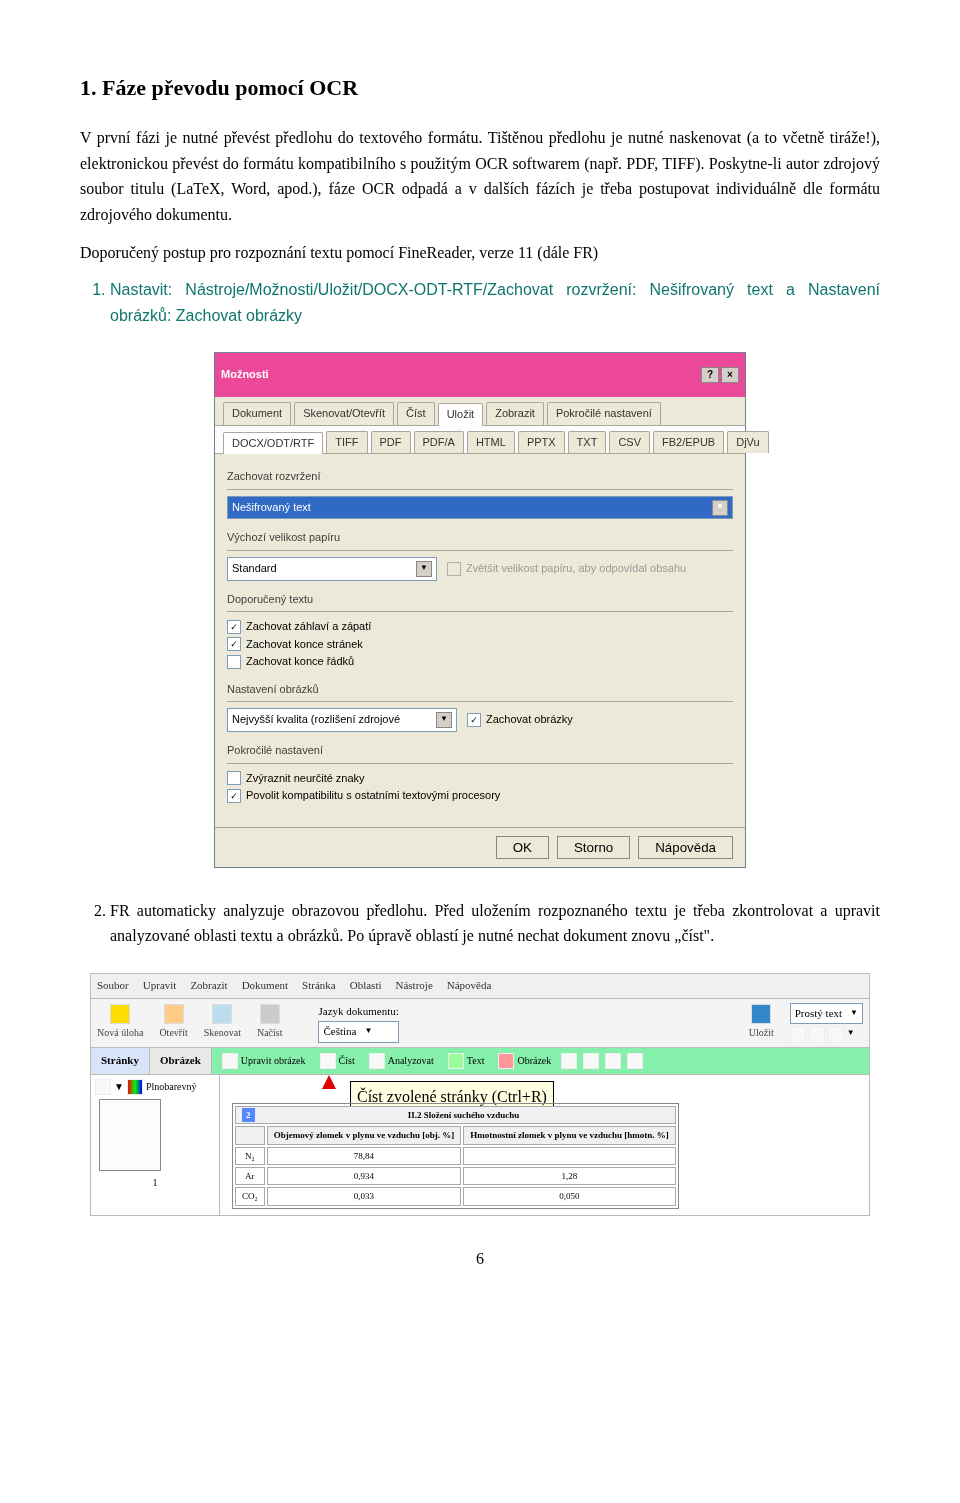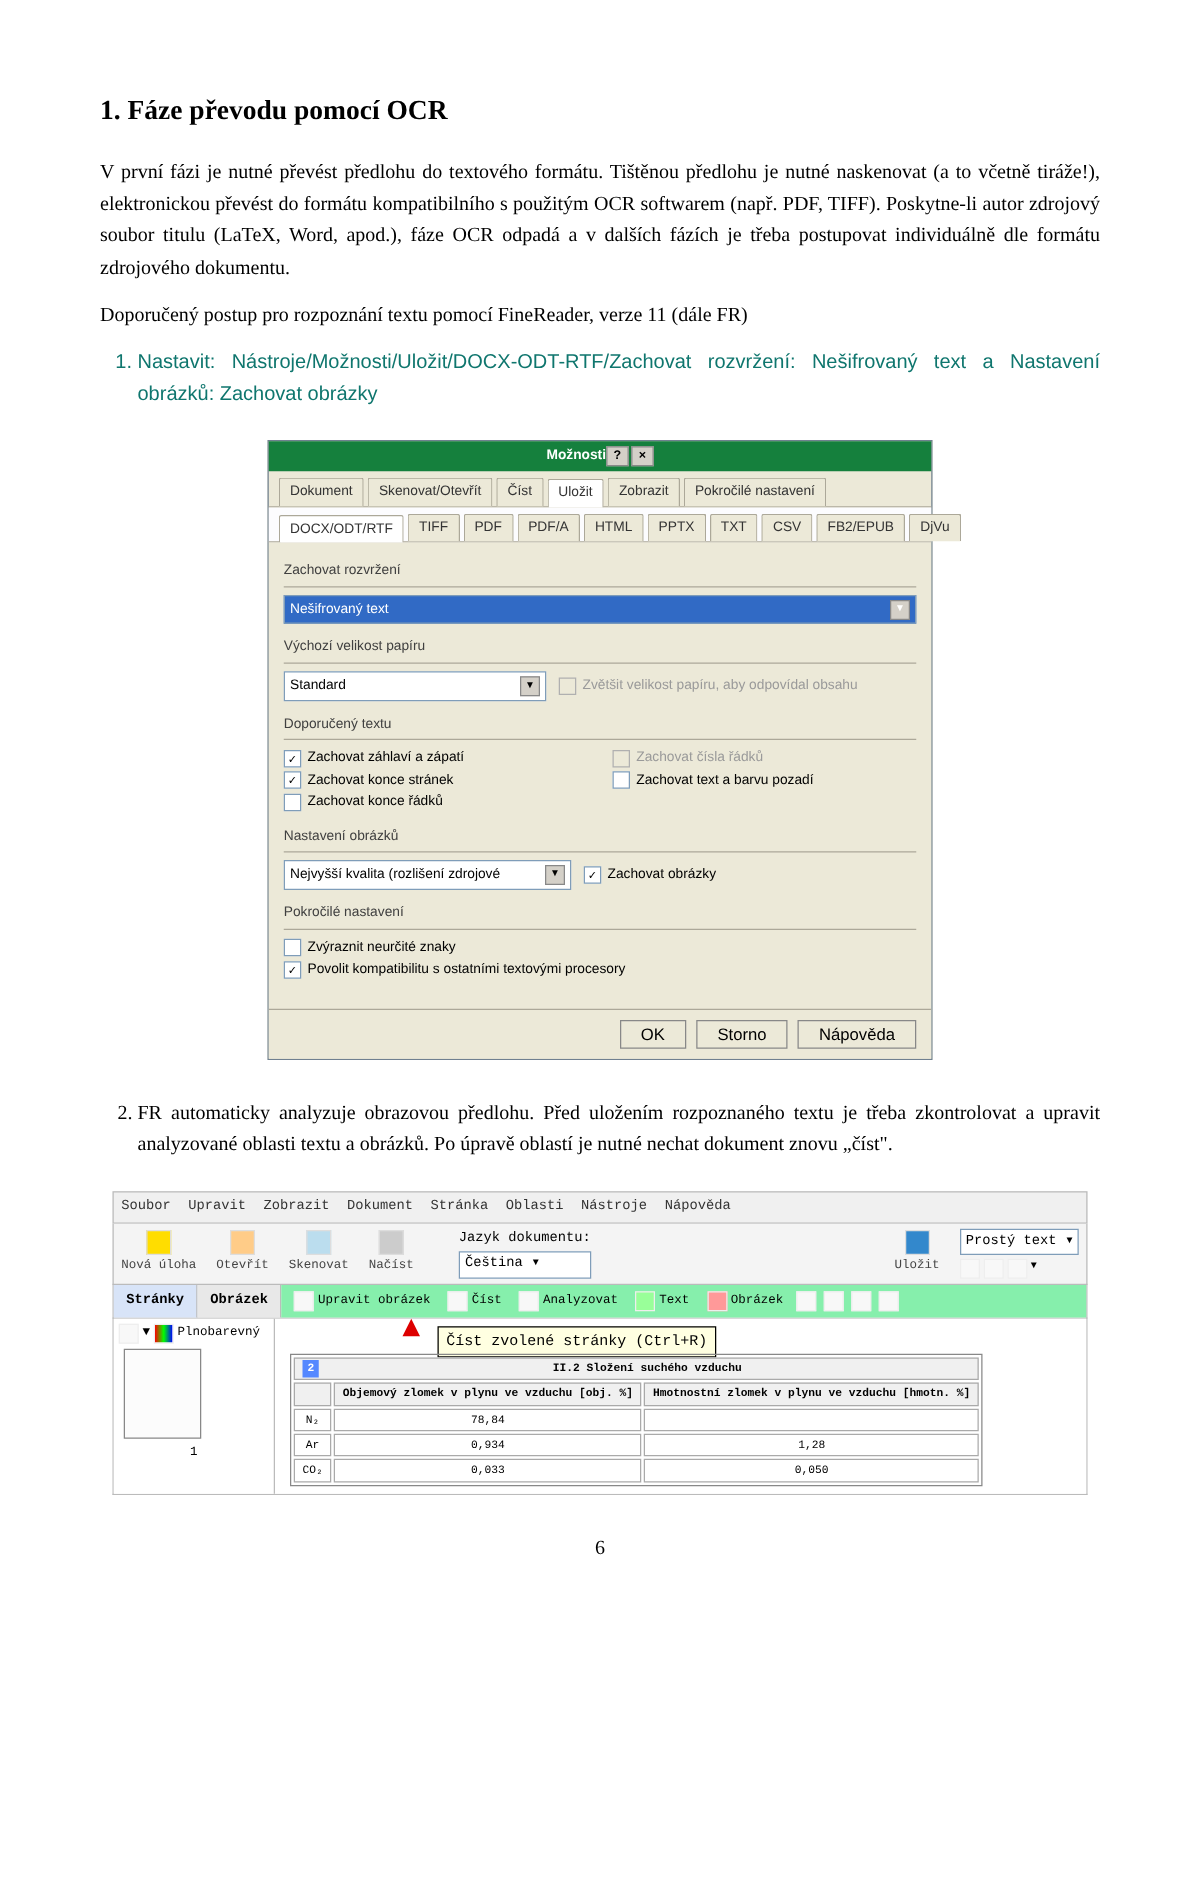--- a/index.html
+++ b/index.html
@@ -15,21 +15,21 @@
   }
   h1 { font-size: 22px; font-weight: bold; margin: 10px 0 20px; }
   p { text-align: justify; margin: 12px 0; }
   ol { padding-left: 30px; margin: 12px 0; }
   ol li { margin: 8px 0; text-align: justify; }
   .blue { color: #0f766e; font-family: Liberation Sans, sans-serif; }
   .dlg-wrap, .tb-wrap { display: flex; justify-content: center; margin: 24px 0 30px; }
   
   
   .dlg { width: 530px; background: #ece9d8; border: 1px solid #708090; font-family: Tahoma, Arial, sans-serif; font-size: 11px; }
-  .dlg-title { background: #15803d; color: #fff; padding: 3px 6px; display: flex; justify-content: center; align-items: center; font-weight: bold; }
+  .dlg-title { background: #ec4899; color: #fff; padding: 13px 6px; display: flex; justify-content: space-between; align-items: center; font-weight: bold; }
   .dlg-title .tbtns { display: flex; gap: 2px; }
   .dlg-title .tbtn { width: 16px; height: 14px; background: #d4d0c8; border: 1px solid #888; color: #000; display: flex; align-items: center; justify-content: center; font-size: 10px; }
   .tabs { display: flex; gap: 3px; padding: 5px 8px 0 8px; border-bottom: 1px solid #aca899; }
   .tab { padding: 2px 8px; background: #ece9d8; border: 1px solid #aca899; border-bottom: none; border-radius: 2px 2px 0 0; color: #333; }
   .tab.active { background: #fff; position: relative; top: 1px; }
   .tabs2 { display: flex; gap: 3px; padding: 5px 8px 0 8px; border-bottom: 1px solid #aca899; background: #fcfcfe; }
   .dlg-body { background: #ece9d8; padding: 8px 12px 12px; }
   .group { margin: 6px 0 10px; }
   .group-label { color: #404040; margin-bottom: 3px; }
   .divider { height: 1px; background: #aca899; margin: 2px 0 6px; }
@@ -40,39 +40,39 @@
   .chk { display: flex; align-items: center; gap: 5px; }
   .chk .box { width: 12px; height: 12px; border: 1px solid #7f9db9; background: #fff; display: flex; align-items: center; justify-content: center; font-size: 9px; }
   .chk.disabled { color: #9a9a9a; }
   .chk.disabled .box { background: #ece9d8; border-color: #b0b0b0; }
   .dlg-btns { display: flex; justify-content: flex-end; gap: 8px; padding: 8px 12px; border-top: 1px solid #aca899; background: #ece9d8; }
   .dlg-btn { padding: 3px 16px; background: #ece9d8; border: 1px solid #888; }
   .combo-row { display: flex; gap: 10px; align-items: center; }
   .combo-row .select { flex: 1; }
   
   
-  .tb { width: 780px; font-family: Liberation Mono, monospace; font-size: 11px; }
+  .tb { width: 780px; font-family: Liberation Serif, serif; font-size: 11px; }
   .menubar { background: #f0f0f0; border: 1px solid #bbb; padding: 3px 6px; display: flex; gap: 14px; color: #333; }
   .tbar1 { background: #f4f4f4; border: 1px solid #bbb; border-top: none; padding: 4px 6px; display: flex; align-items: center; gap: 16px; }
   .tbtn1 { display: flex; flex-direction: column; align-items: center; gap: 1px; font-size: 10px; color: #444; }
   .tico { width: 18px; height: 18px; border: 1px solid #ddd; }
   .lang { display: flex; align-items: center; gap: 4px; margin-left: 20px; }
   .dd { background: #fff; border: 1px solid #7f9db9; padding: 1px 4px; display: flex; gap: 8px; align-items: center; }
   .dd .ar { font-size: 8px; }
   .tbar2 { display: flex; border: 1px solid #bbb; border-top: none; }
   .pane-tab { padding: 4px 10px; background: #e8e8e8; border-right: 1px solid #bbb; font-weight: bold; }
   .tbar2b { flex: 1; display: flex; align-items: center; gap: 6px; padding: 2px 6px; background: #86efac; font-size: 10px; }
   .sbtn { display: flex; align-items: center; gap: 3px; padding: 1px 4px; }
   .sico { width: 14px; height: 14px; border: 1px solid #eee; background: #f8f8f8; }
   .content { display: flex; border: 1px solid #bbb; border-top: none; height: 140px; }
   .lpane { width: 120px; border-right: 1px solid #bbb; background: #fff; padding: 4px; }
   .lctrl { display: flex; gap: 3px; font-size: 10px; margin-bottom: 4px; }
   .thumb { width: 60px; height: 70px; border: 1px solid #888; background: #fcfcfc; margin: 4px; }
   .rpane { flex: 1; background: #fff; position: relative; }
-  .tip { position: absolute; left: 130px; top: 6px; background: #ffffe1; border: 1px solid #000; padding: 2px 6px; font-size: 12px; }
+  .tip { position: absolute; left: 130px; top: 6px; background: #ffffe1; border: 1px solid #000; padding: 2px 6px; font-size: 16px; }
   .arrow-up { position: absolute; left: 102px; top: 0; width: 0; height: 0; border-left: 7px solid transparent; border-right: 7px solid transparent; border-bottom: 14px solid #d00; }
   .tbl { position: absolute; left: 12px; top: 28px; border: 1px solid #888; font-size: 9px; }
   .tbl th, .tbl td { border: 1px solid #aaa; padding: 1px 6px; text-align: center; }
   .tbl th { background: #f0f0f0; }
   .mainpnum { text-align: center; margin-top: 30px; }
 </style>
 </head>
 <body>
 
 <h1>1. Fáze převodu pomocí OCR</h1>
@@ -148,30 +148,20 @@
               </label>
             <label class="chk">
                 <span class="box">✓</span>
                 <span>Zachovat konce stránek</span>
               </label>
             <label class="chk">
                 <span class="box"></span>
                 <span>Zachovat konce řádků</span>
               </label>
           </div>
-          <div class="col">
-            <label class="chk disabled">
-                <span class="box"></span>
-                <span>Zachovat čísla řádků</span>
-              </label>
-            <label class="chk">
-                <span class="box"></span>
-                <span>Zachovat text a barvu pozadí</span>
-              </label>
-          </div>
         </div>
       </div>
       <div class="group">
         <div class="group-label">Nastavení obrázků</div>
         <div class="divider"></div>
         <div class="combo-row">
           <div class="select" style="max-width:220px">
             <span>Nejvyšší kvalita (rozlišení zdrojové</span>
             <span class="arrow">▼</span>
           </div>

